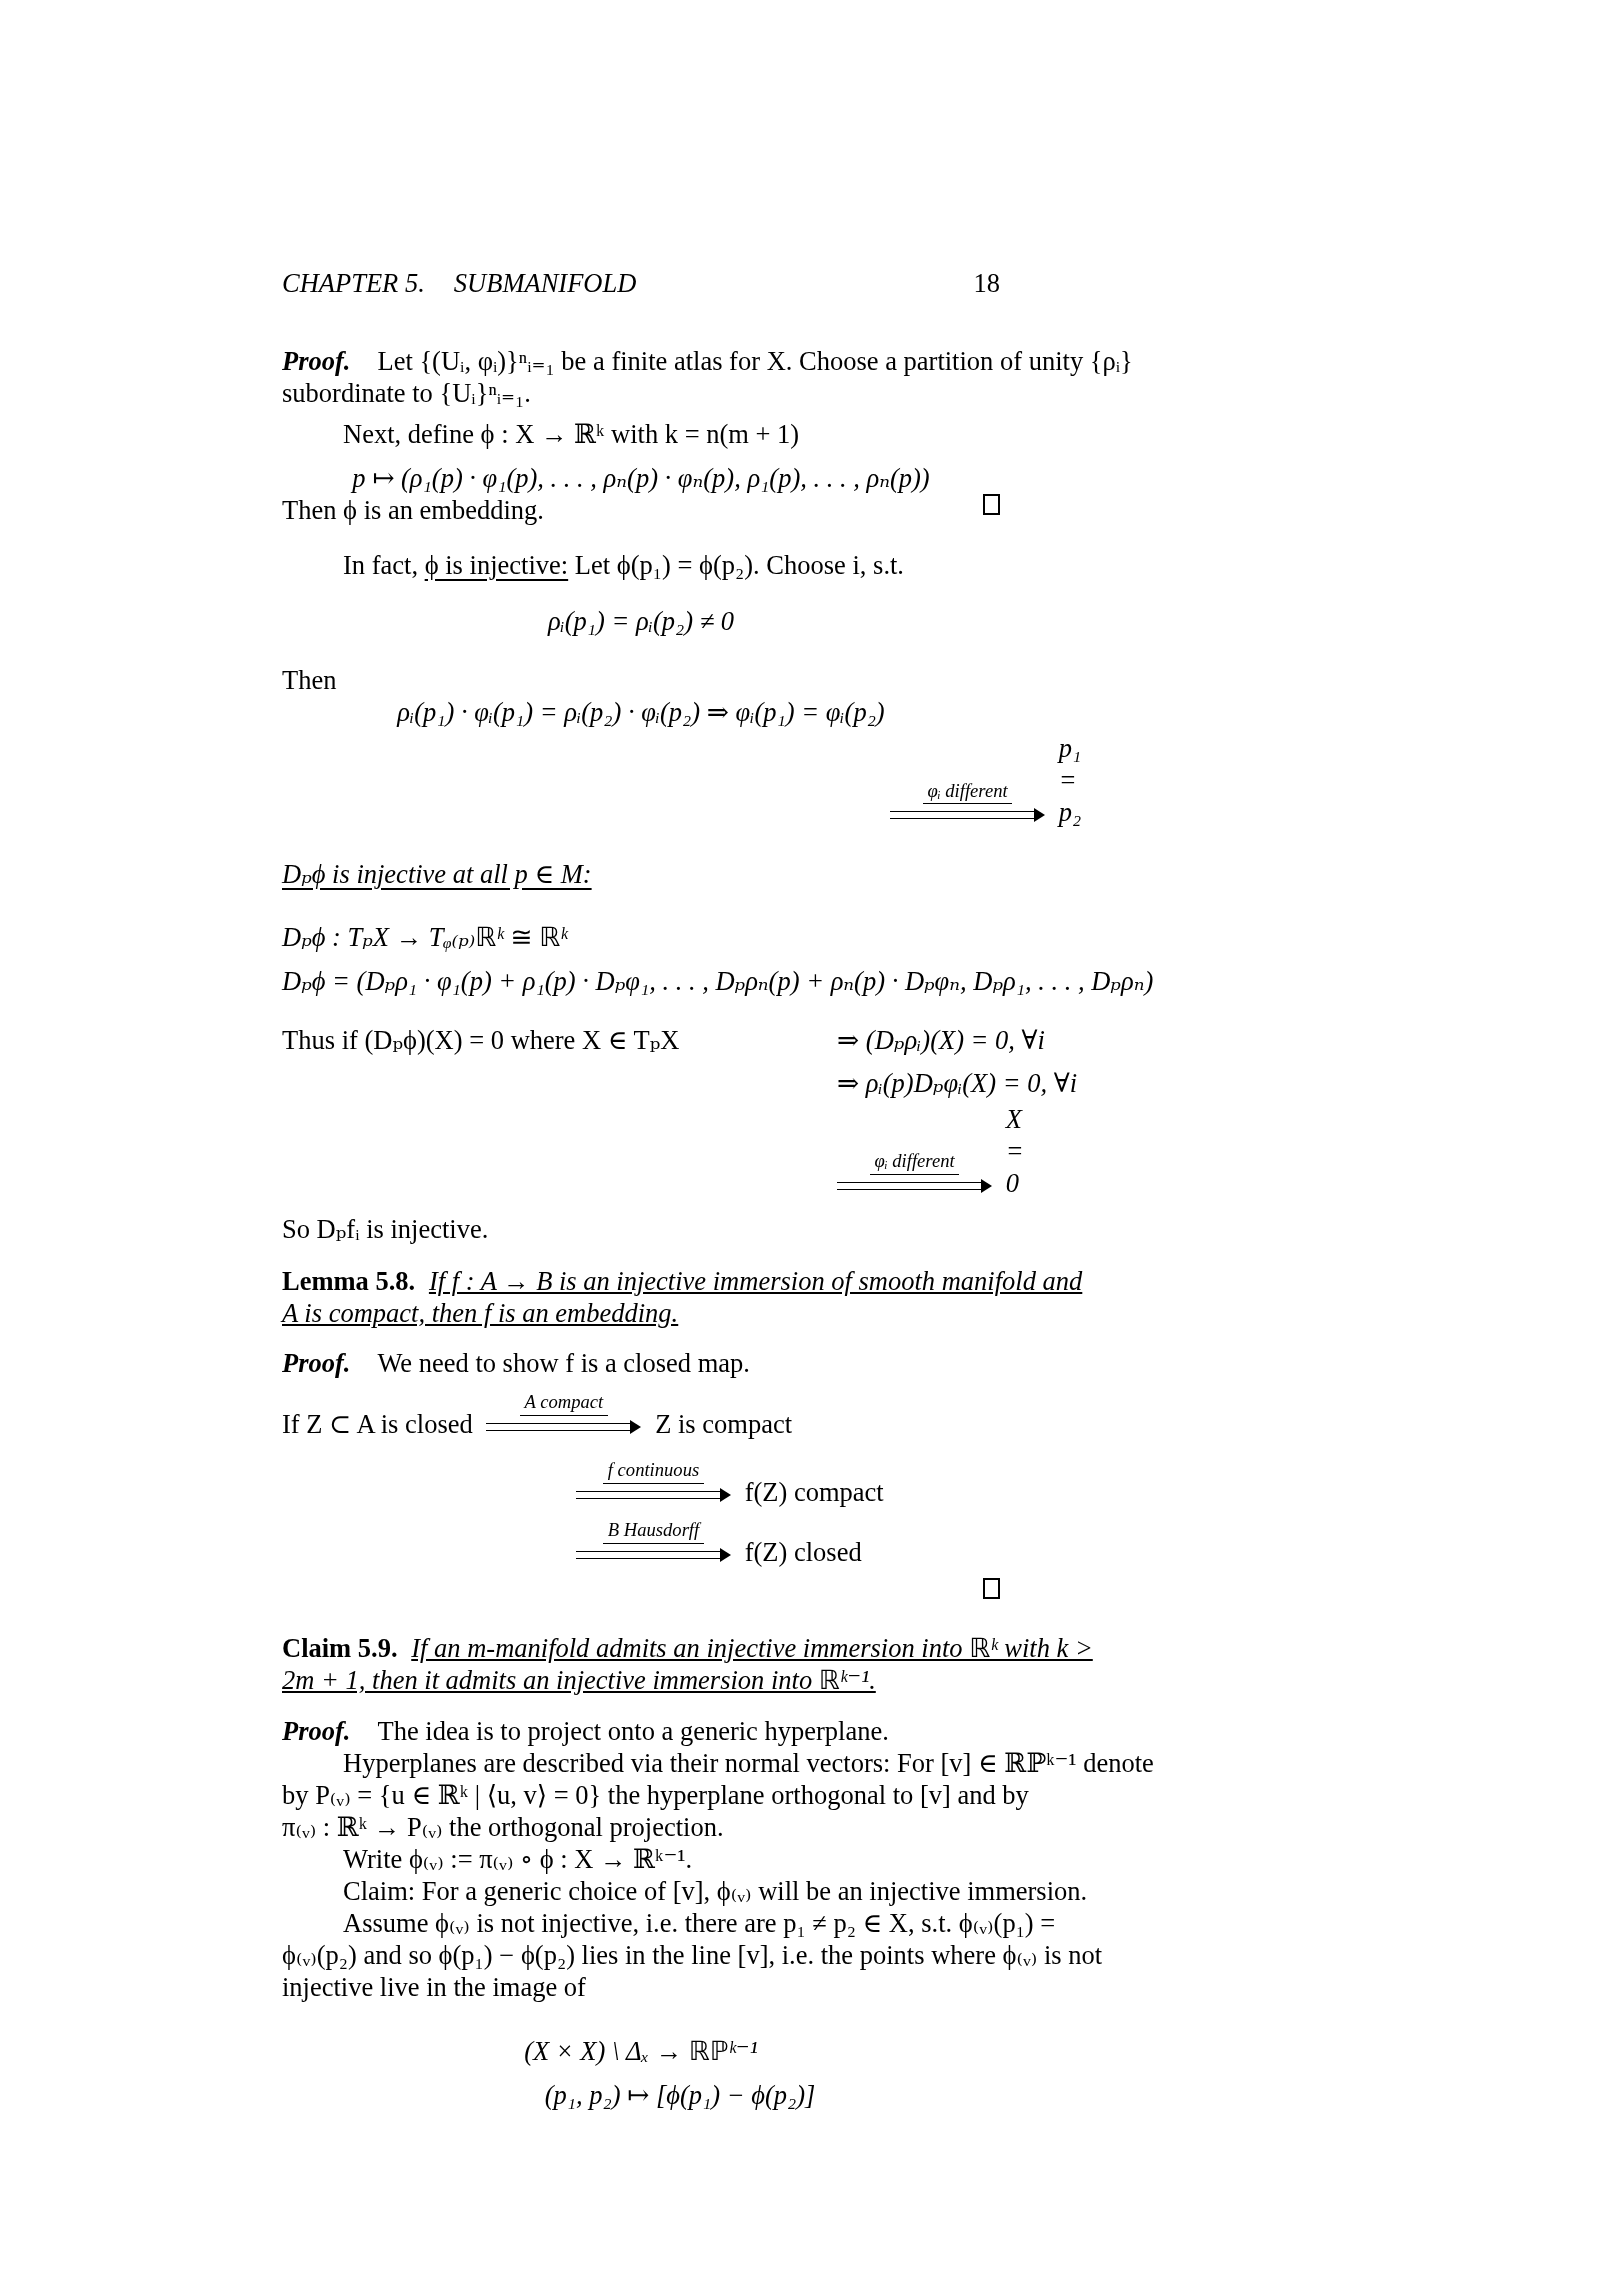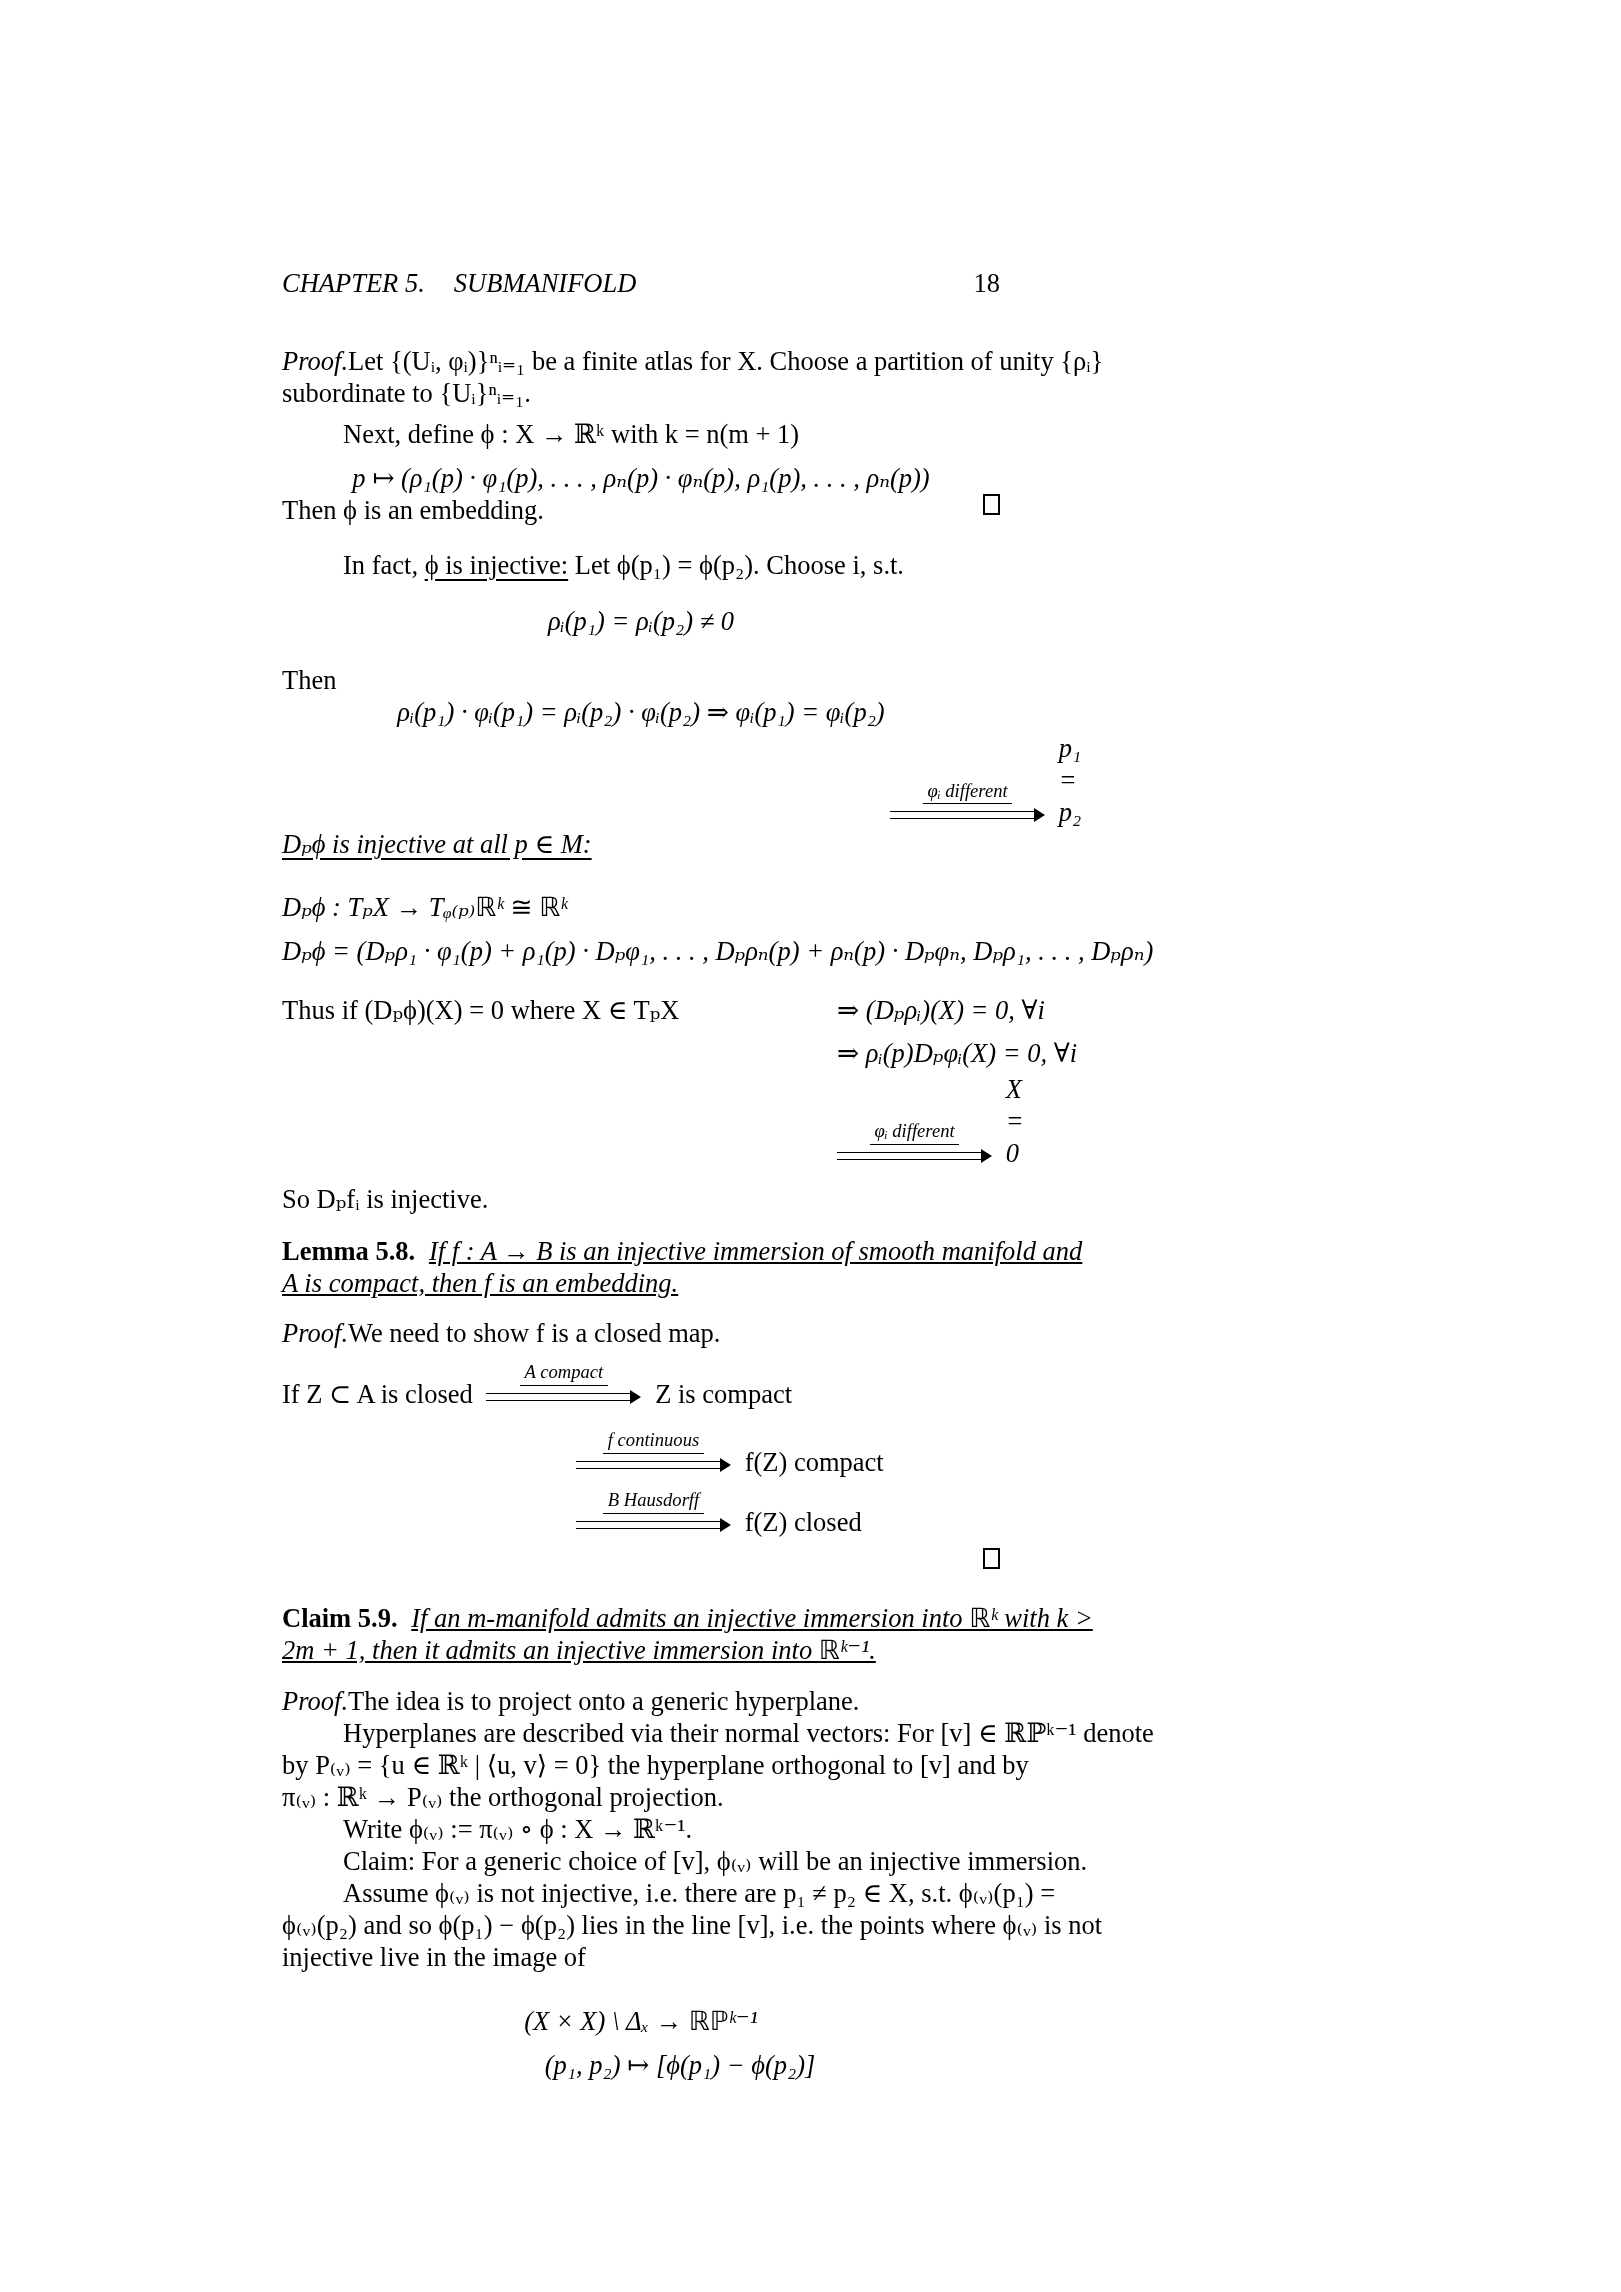--- a/index.html
+++ b/index.html
@@ -11,21 +11,21 @@
     padding:267px 347px 0 282px;
     font-family:"Liberation Serif","DejaVu Serif","DejaVu Sans",serif;
     font-size:26.5px;line-height:32px;
     overflow:hidden;
   }
   .pagehead{display:flex;justify-content:space-between;align-items:baseline;}
   .pagehead .chap{font-style:italic;white-space:nowrap;}
   .pagehead .chap .sect{margin-left:29px;}
   .line{white-space:nowrap;}
   .it{font-style:italic;text-decoration:underline;}
-  .plabel{font-style:italic;margin-right:0;}
+  .plabel{font-style:italic;margin-right:27px;font-weight:bold;}
   .blabel{font-weight:bold;margin-right:13.7px;}
   .indent{text-indent:61px;}
   .center{text-align:center;}
   .math{font-style:italic;}
   .ul{text-decoration:underline;text-underline-offset:4.9px;}
   .flexrow{display:flex;justify-content:space-between;align-items:flex-start;}
   .qedbox{display:inline-block;width:16.7px;height:20.6px;border:2px solid #000;box-sizing:border-box;}
   .qedline{text-align:right;}
   
   .arrow-row{display:flex;align-items:flex-end;gap:13.7px;}
@@ -90,21 +90,21 @@
         <span class="xbody">
             <span class="xline"></span>
             <span class="xhead"></span>
           </span>
       </span>
       <span>p₁ = p₂</span>
     </div>
   </section>
 
   <section>
-    <div class="line math" style="">
+    <div class="line math" style="margin-top:30px">
       <span class="ul">Dₚϕ is injective at all p ∈ M:</span>
     </div>
     <div class="line math" style="margin-top:31px">
       <span>Dₚϕ : TₚX → Tᵩ₍ₚ₎ℝᵏ ≅ ℝᵏ</span>
     </div>
     <div class="line math" style="margin-top:11.8px">
       <span>Dₚϕ = (Dₚρ₁ · φ₁(p) + ρ₁(p) · Dₚφ₁, . . . , Dₚρₙ(p) + ρₙ(p) · Dₚφₙ, Dₚρ₁, . . . , Dₚρₙ)</span>
     </div>
     <div class="line rel" style="margin-top:27.4px">
       <span>Thus if (Dₚϕ)(X) = 0 where X ∈ TₚX</span>

